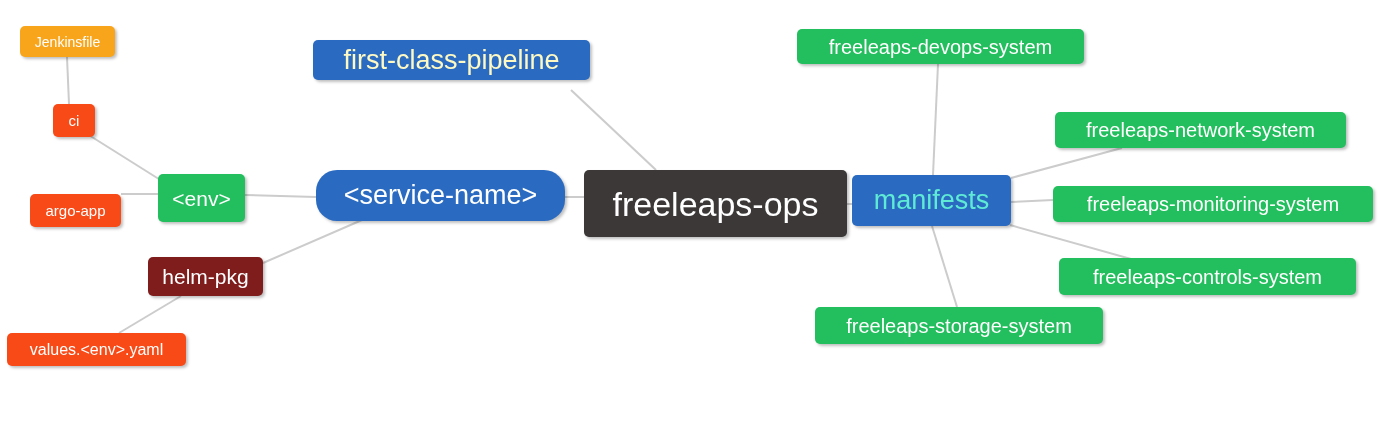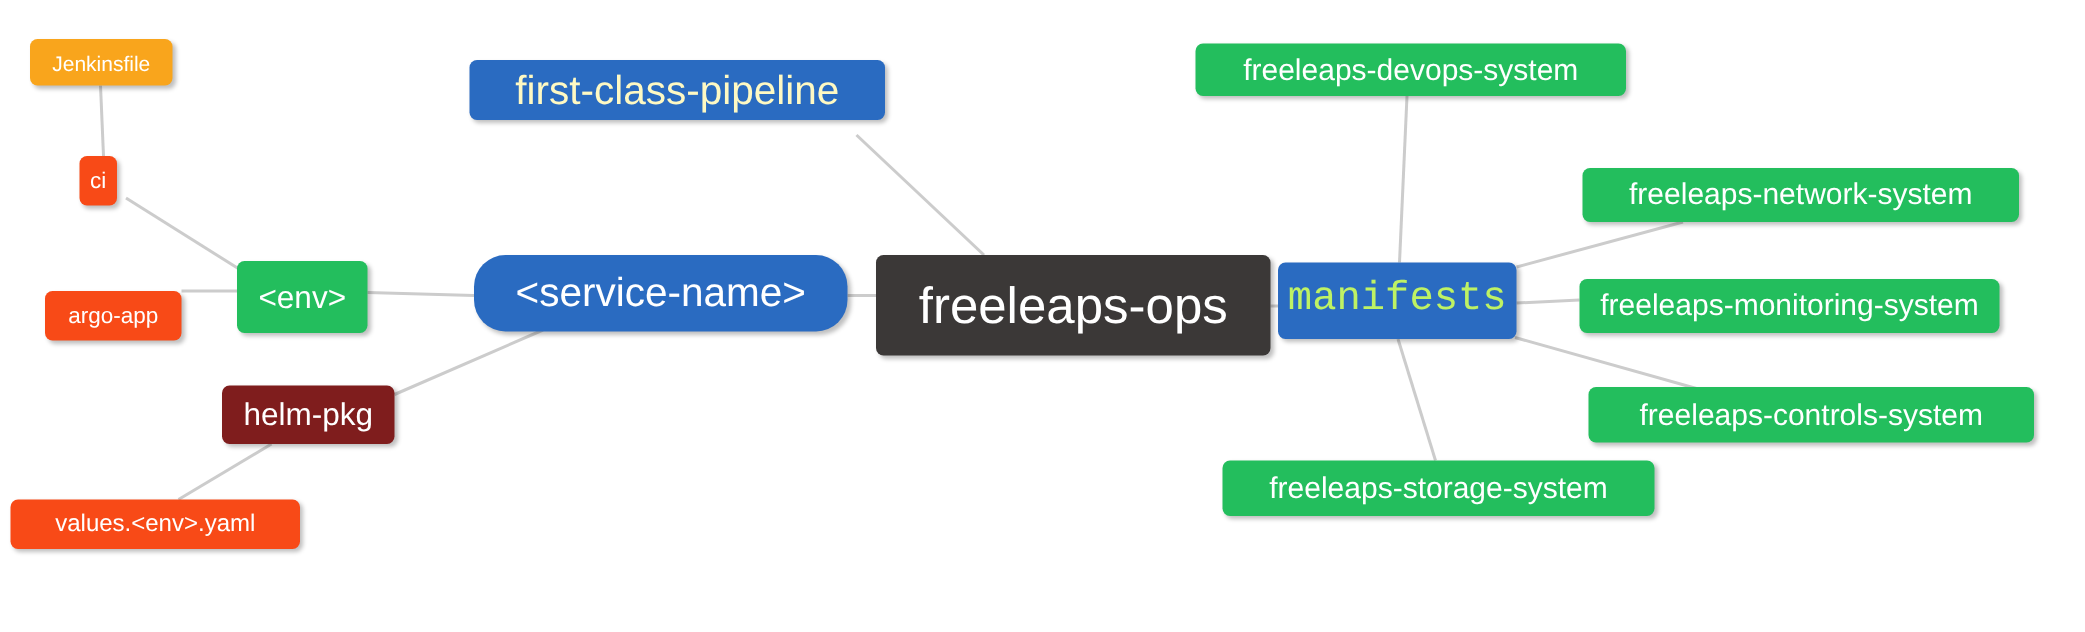--- a/index.html
+++ b/index.html
@@ -58,28 +58,28 @@
       <line x1="565" y1="197" x2="584" y2="197" stroke="#CCCCCC" stroke-width="2"></line>
       <line x1="847" y1="204" x2="852" y2="204" stroke="#CCCCCC" stroke-width="2"></line>
       <line x1="933" y1="175" x2="938" y2="64" stroke="#CCCCCC" stroke-width="2"></line>
       <line x1="1011" y1="178" x2="1122" y2="148" stroke="#CCCCCC" stroke-width="2"></line>
       <line x1="1011" y1="202" x2="1053" y2="200" stroke="#CCCCCC" stroke-width="2"></line>
       <line x1="1010" y1="225" x2="1131" y2="259" stroke="#CCCCCC" stroke-width="2"></line>
       <line x1="932" y1="226" x2="957" y2="307" stroke="#CCCCCC" stroke-width="2"></line>
     </svg>
   <div class="node-layer">
       <div class="node" style="left: 20px; top: 26px; width: 95px; height: 31px; background: rgb(249, 165, 28); color: rgb(255, 255, 255); font-size: 14px;">Jenkinsfile</div>
-      <div class="node" style="left: 53px; top: 104px; width: 25px; height: 33px; background: rgb(248, 74, 23); color: rgb(255, 255, 255); font-size: 15px;">ci</div>
+      <div class="node" style="left: 53px; top: 104px; width: 42px; height: 33px; background: rgb(248, 74, 23); color: rgb(255, 255, 255); font-size: 15px;">ci</div>
       <div class="node" style="left: 30px; top: 178px; width: 91px; height: 33px; background: rgb(248, 74, 23); color: rgb(255, 255, 255); font-size: 15px; margin-top: 16px;">argo-app</div>
       <div class="node" style="left: 158px; top: 174px; width: 87px; height: 48px; background: rgb(35, 190, 93); color: rgb(255, 255, 255); font-size: 21px;">&lt;env&gt;</div>
       <div class="node" style="left: 148px; top: 257px; width: 115px; height: 39px; background: #7f1d1d; color: rgb(255, 255, 255); font-size: 21px;">helm-pkg</div>
-      <div class="node" style="left: 7px; top: 333px; width: 193px; height: 33px; background: rgb(248, 74, 23); color: rgb(255, 255, 255); font-size: 16px;">values.&lt;env&gt;.yaml</div>
+      <div class="node" style="left: 7px; top: 333px; width: 179px; height: 33px; background: rgb(248, 74, 23); color: rgb(255, 255, 255); font-size: 16px;">values.&lt;env&gt;.yaml</div>
       <div class="node" style="left: 313px; top: 40px; width: 277px; height: 40px; background: rgb(42, 107, 193); color: #fef9c3; font-size: 27px;">first-class-pipeline</div>
       <div class="node" style="left: 316px; top: 170px; width: 249px; height: 51px; background: rgb(42, 107, 193); color: rgb(255, 255, 255); font-size: 27px; border-radius: 21px;">&lt;service-name&gt;</div>
       <div class="node" style="left: 584px; top: 170px; width: 263px; height: 67px; background: rgb(59, 56, 55); color: rgb(255, 255, 255); font-size: 34px; text-align: center;">freeleaps-ops</div>
-      <div class="node" style="left: 852px; top: 175px; width: 159px; height: 51px; background: rgb(42, 107, 193); color: #bef264; font-size: 27px; font-family: Liberation Mono, monospace;">manifests</div>
+      <div class="node" style="left: 852px; top: 175px; width: 159px; height: 51px; background: rgb(42, 107, 193); color: #5eead4; font-size: 27px;">manifests</div>
       <div class="node" style="left: 797px; top: 29px; width: 287px; height: 35px; background: rgb(35, 190, 93); color: rgb(255, 255, 255); font-size: 20px;">freeleaps-devops-system</div>
       <div class="node" style="left: 1055px; top: 112px; width: 291px; height: 36px; background: rgb(35, 190, 93); color: rgb(255, 255, 255); font-size: 20px;">freeleaps-network-system</div>
-      <div class="node" style="left: 1053px; top: 186px; width: 280px; height: 36px; background: rgb(35, 190, 93); color: rgb(255, 255, 255); font-size: 20px;">freeleaps-monitoring-system</div>
+      <div class="node" style="left: 1053px; top: 186px; width: 320px; height: 36px; background: rgb(35, 190, 93); color: rgb(255, 255, 255); font-size: 20px;">freeleaps-monitoring-system</div>
       <div class="node" style="left: 1059px; top: 258px; width: 297px; height: 37px; background: rgb(35, 190, 93); color: rgb(255, 255, 255); font-size: 20px;">freeleaps-controls-system</div>
       <div class="node" style="left: 815px; top: 307px; width: 288px; height: 37px; background: rgb(35, 190, 93); color: rgb(255, 255, 255); font-size: 20px;">freeleaps-storage-system</div>
     </div>
 </div>
 
 </body></html>

